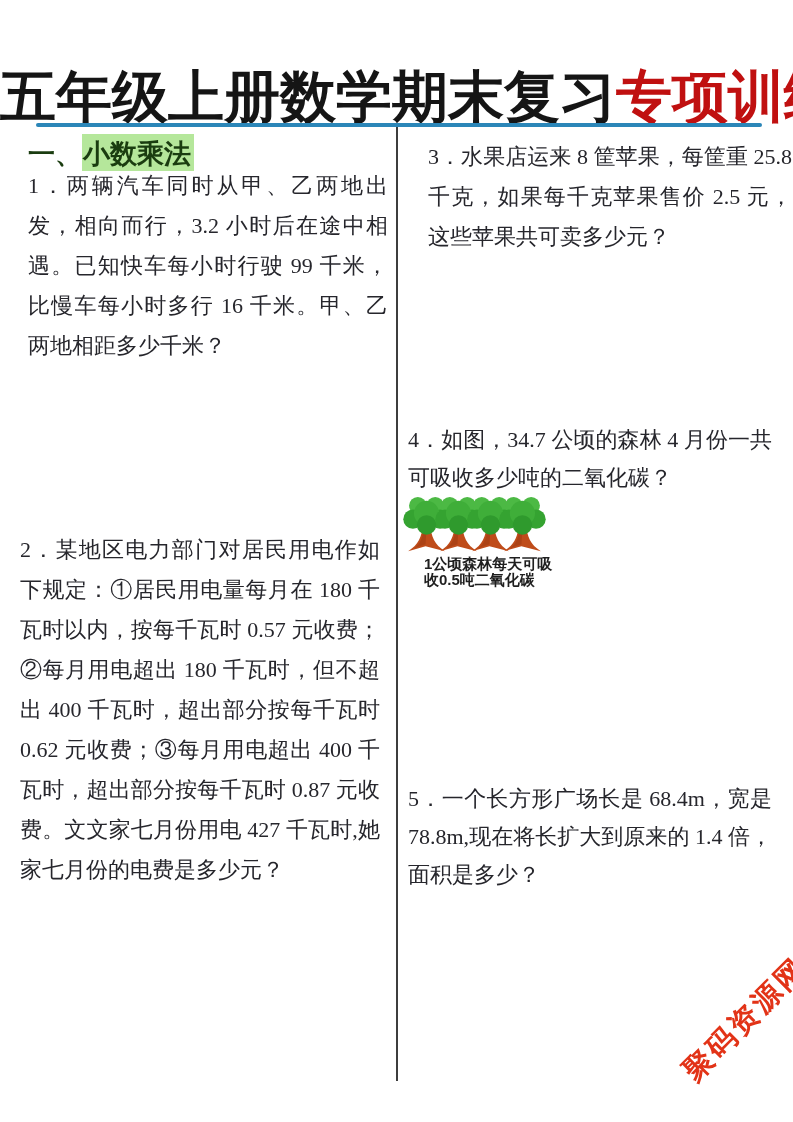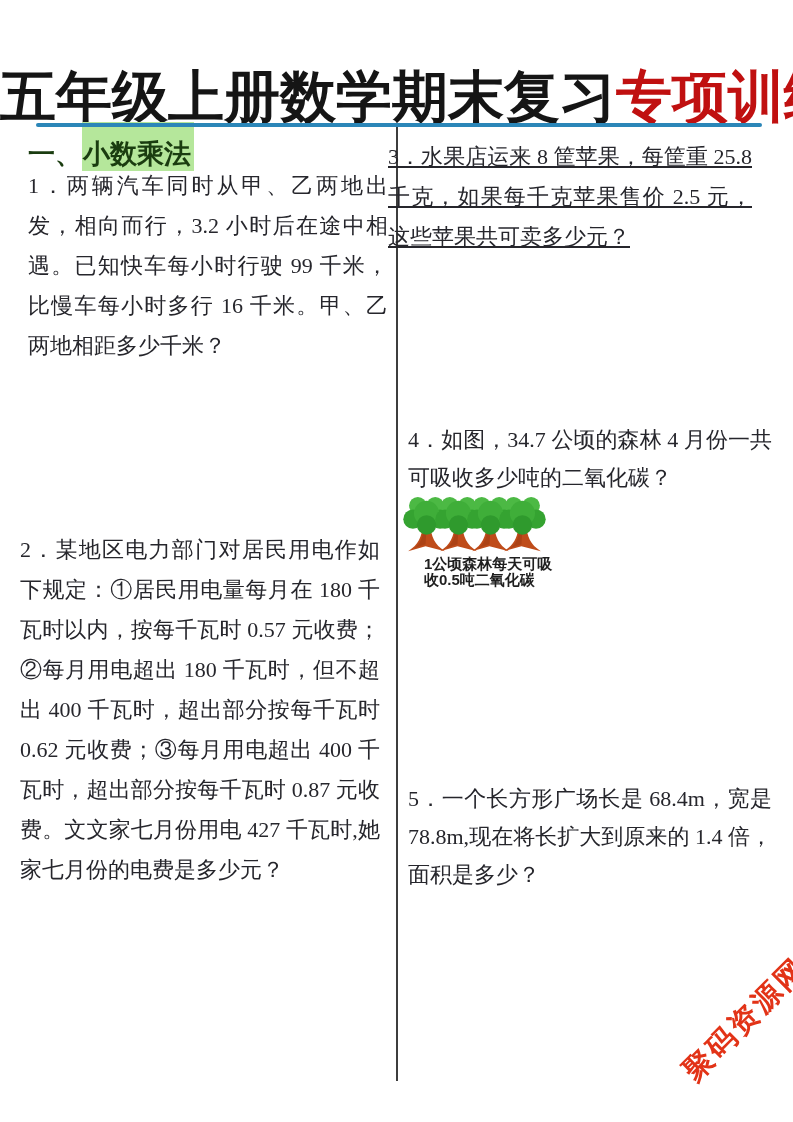--- a/index.html
+++ b/index.html
@@ -39,29 +39,29 @@
     background:#3d3d3d;
   }
   .section-title{
     position:absolute;left:28px;top:137px;
     font-family:"Liberation Sans","DejaVu Sans",sans-serif;
     font-size:27px;line-height:34px;font-weight:bold;
     color:var(--section-text-green);white-space:nowrap;
   }
   .section-title mark{
     background:var(--section-highlight-green);
-    color:var(--section-text-green);padding:17px 3px 2px 1px;
+    color:var(--section-text-green);padding:5px 3px 2px 1px;
   }
   .problem{
     position:absolute;margin:0;font-size:22px;
     text-align:justify;text-align-last:left;color:var(--body-text);
   }
   .p1{left:28px;top:166px;width:360px;line-height:40px;}
   .p2{left:20px;top:530px;width:360px;line-height:40px;}
-  .p3{left:388px;top:137px;width:364px;line-height:40px;text-decoration:underline;}
+  .p3{left:428px;top:137px;width:364px;line-height:40px;}
   .p4{left:408px;top:421px;width:364px;line-height:38px;}
   .p5{left:408px;top:780px;width:364px;line-height:38px;}
   .forest-figure{position:absolute;left:400px;top:493px;width:170px;margin:0;}
   .forest-figure svg{display:block;width:148px;height:62px;}
   .forest-caption{
     margin:1px 0 0 24px;
     font-family:"Liberation Sans","DejaVu Sans",sans-serif;
     font-size:15px;line-height:16px;font-weight:600;color:#1f1f1f;
     white-space:nowrap;
   }

